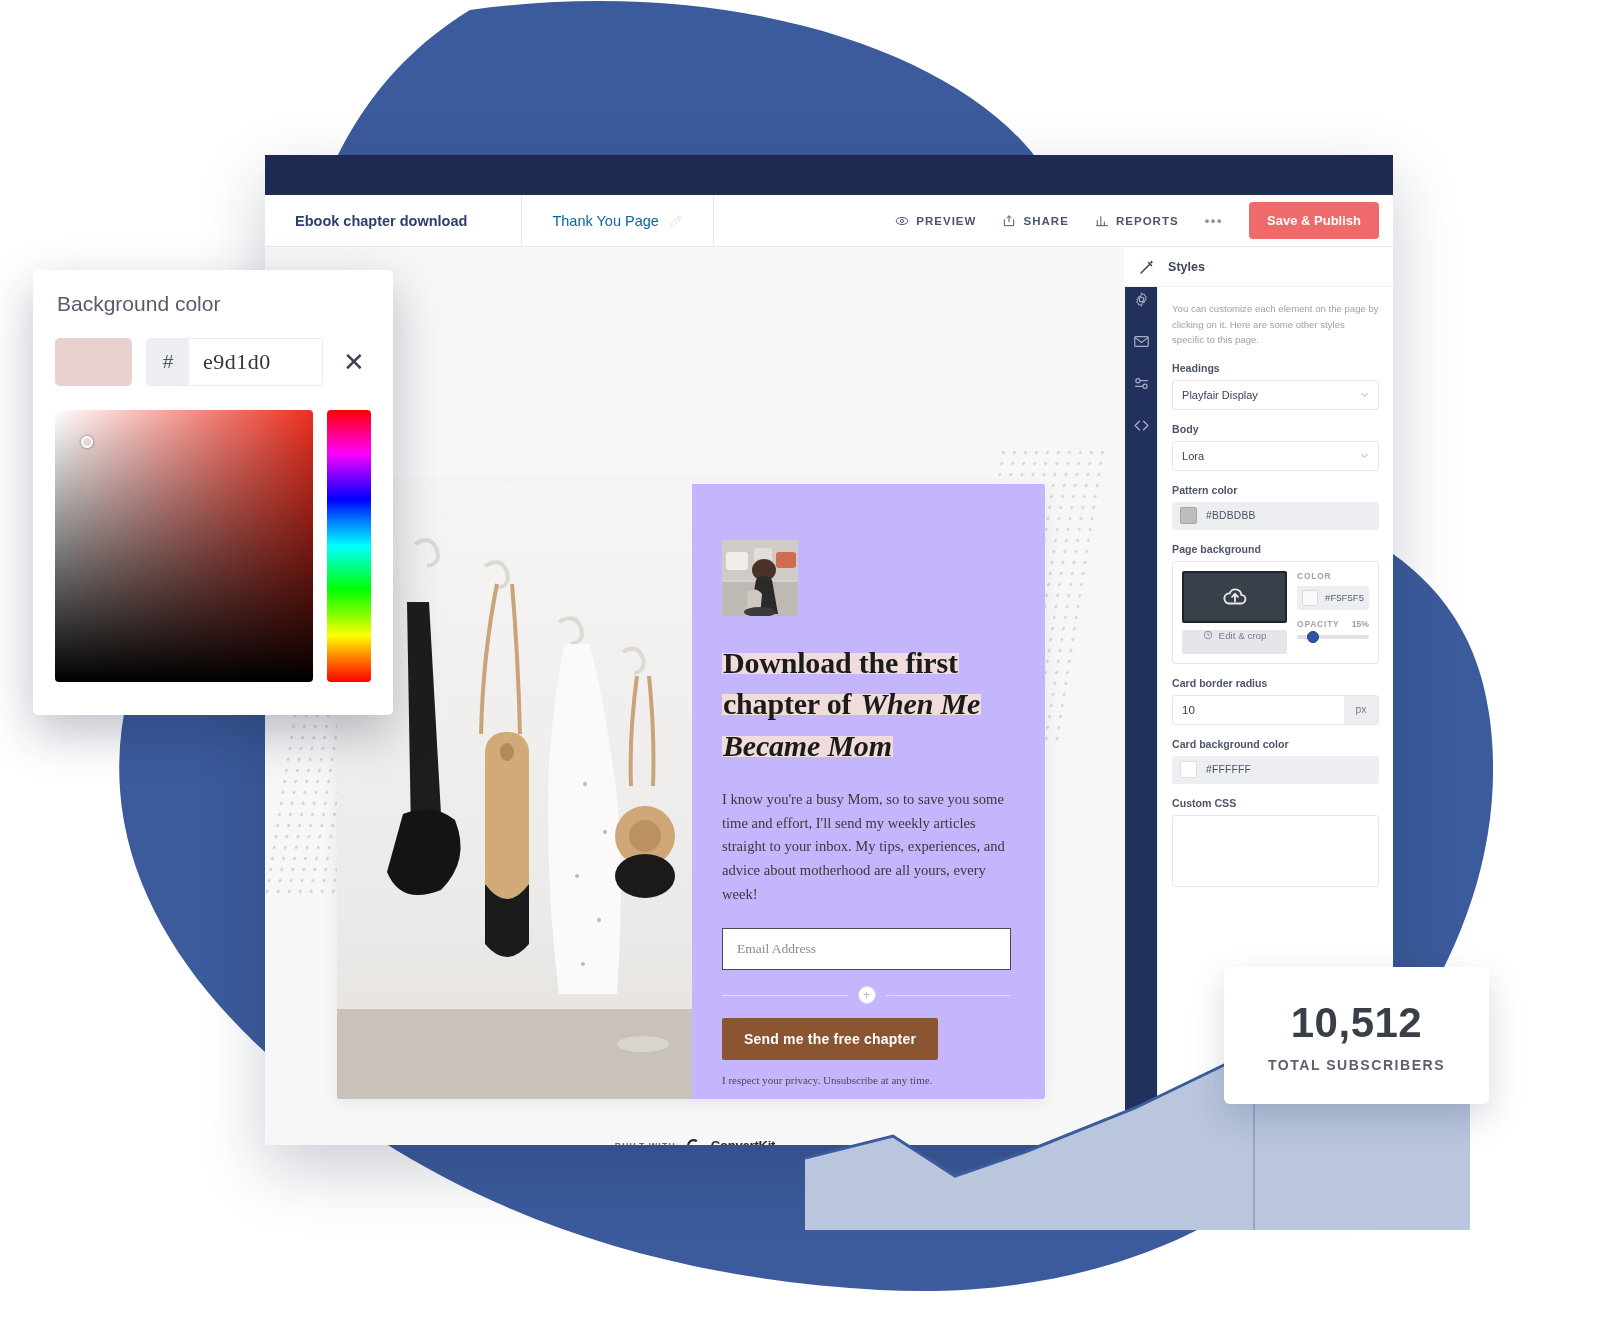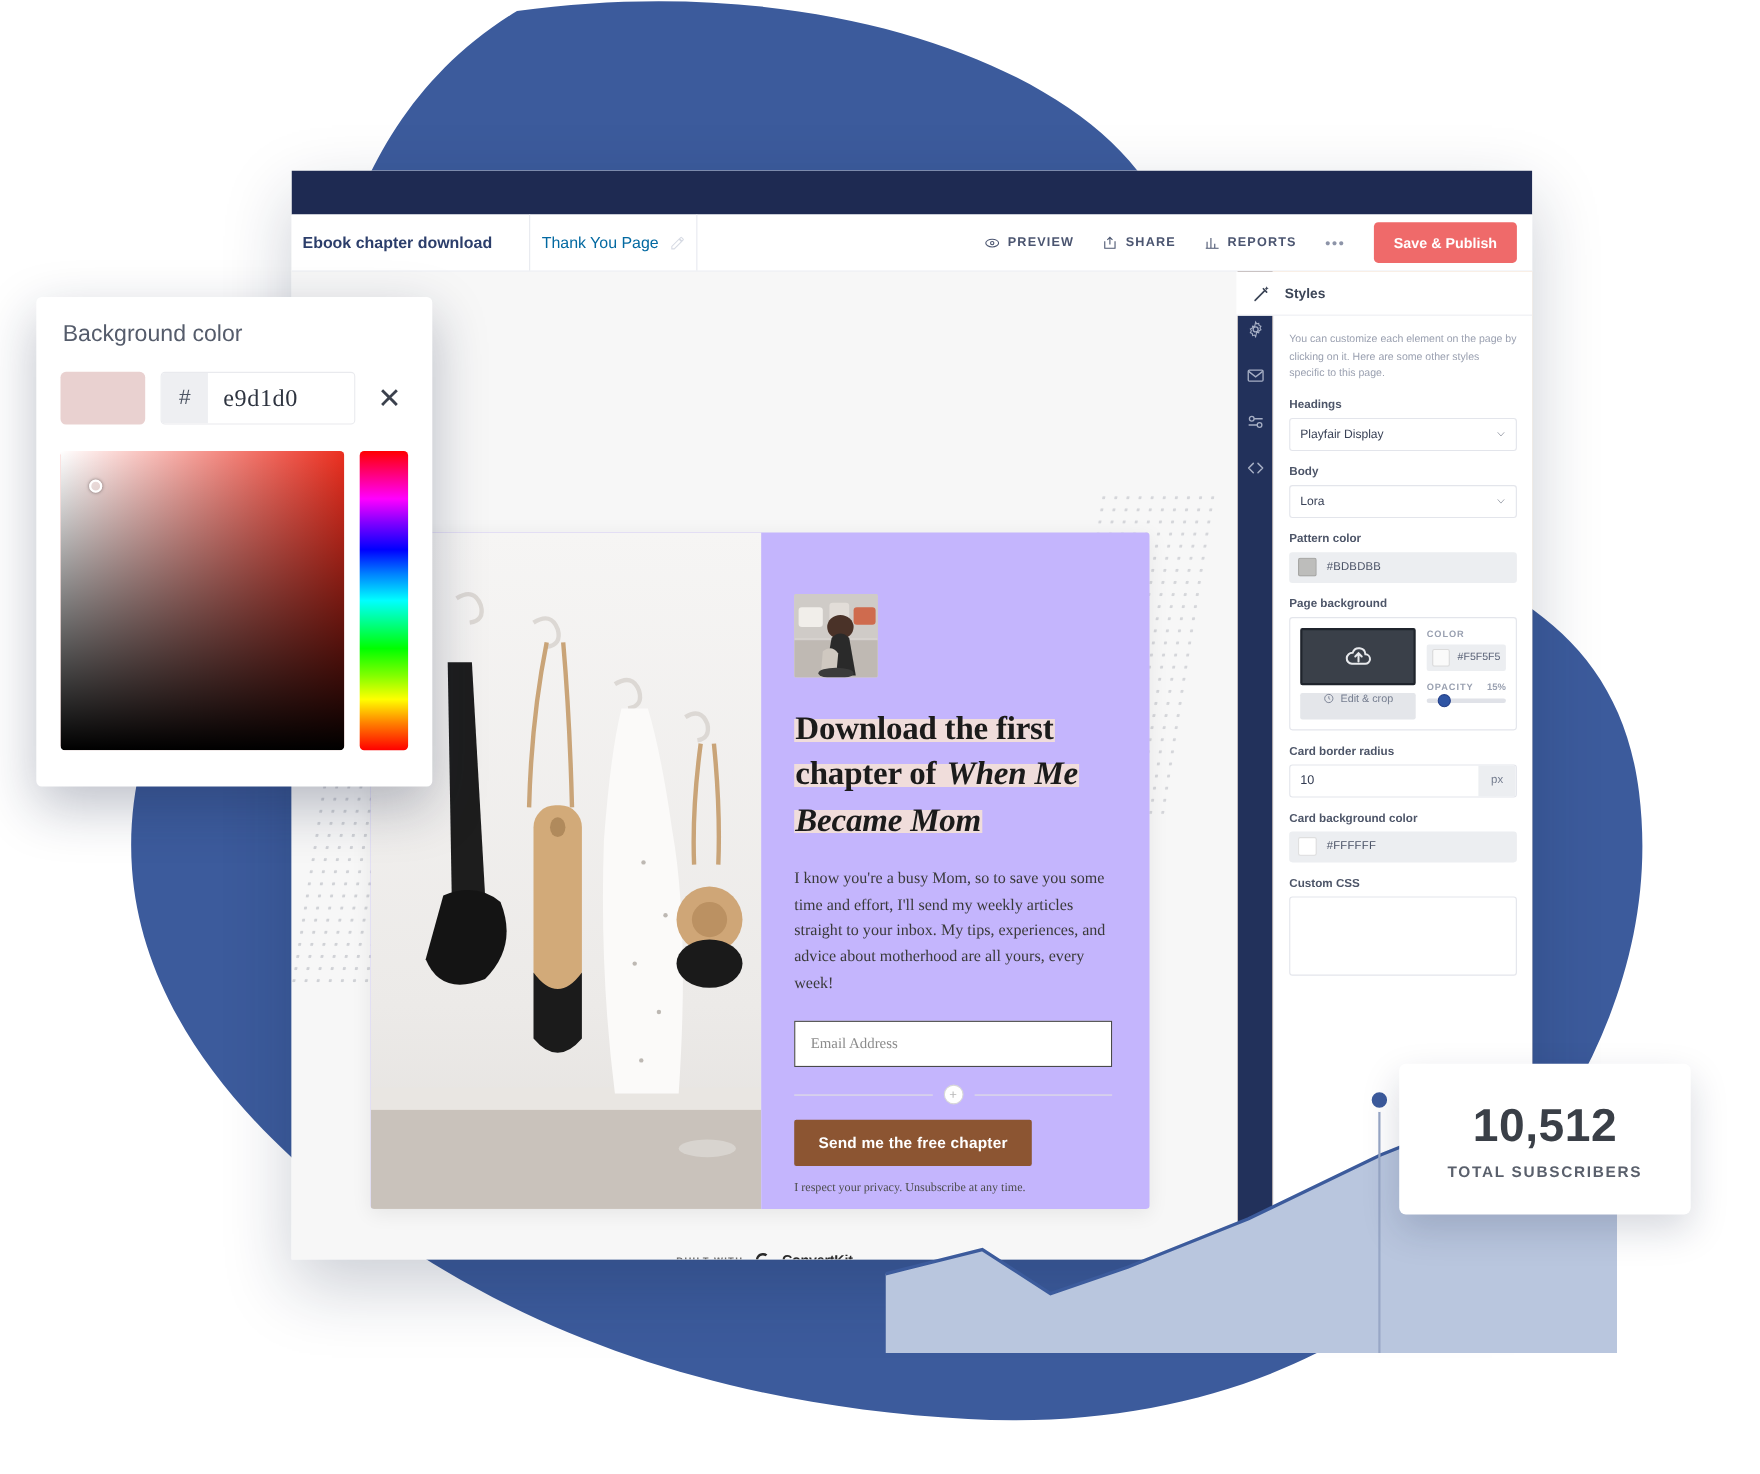--- a/index.html
+++ b/index.html
@@ -23,21 +23,21 @@
     overflow: hidden;
   }
   .win-titlebar { height: 40px; background: #1e2a52; }
 
   .win-toolbar {
     height: 52px; background: #fff; display: flex; align-items: stretch;
     border-bottom: 1px solid #e7e9ef;
   }
   .tab {
     display: flex; align-items: center; gap: 10px;
-    padding: 0 10px; font-size: 14.5px; color: #2c3e6b; font-weight: 600;
+    padding: 0 30px; font-size: 14.5px; color: #2c3e6b; font-weight: 600;
     border-right: 1px solid #e7e9ef;
   }
   .tab.inactive { color: #0369a1; font-weight: 400; }
   .pencil { width: 14px; height: 14px; display: block; opacity: .55; }
   .toolbar-spacer { flex: 1; }
   .tool-actions { display: flex; align-items: center; gap: 26px; padding-right: 14px; }
   .tool-btn {
     display: flex; align-items: center; gap: 7px;
     font-size: 11.5px; letter-spacing: .09em; color: #4b5570; font-weight: 600;
   }
@@ -120,21 +120,21 @@
     margin-top: 14px;
   }
   .built-with {
     position: absolute; left: 0; right: 0; top: 890px;
     display: flex; align-items: center; justify-content: center; gap: 9px;
   }
   .bw-label { font-size: 8.6px; letter-spacing: .14em; color: #6a6a6a; font-weight: 700; }
   .bw-name { font-size: 13px; color: #2a2a2a; font-weight: 600; letter-spacing: -.2px; }
 
   
-  .panel-wrap { width: 268px; display: flex; background: #fdba74; }
+  .panel-wrap { width: 268px; display: flex; background: #f0abfc; }
   .icon-rail {
     width: 34px; background: #22315b; padding-top: 44px;
     display: flex; flex-direction: column; align-items: center; gap: 25px;
   }
   .rail-icon { width: 17px; height: 17px; opacity: .82; }
   .panel { flex: 1; background: #fff; border-left: 1px solid #edeef2; }
   .panel-head {
     height: 40px; display: flex; align-items: center; gap: 12px;
     padding: 0 14px; border-bottom: 1px solid #edeef2; margin-left: -34px;
     background: #fff; position: relative; z-index: 2;
@@ -252,21 +252,21 @@
     width: 44px; height: 272px; border-radius: 4px;
     background: linear-gradient(to bottom,
       #ff0000 0%, #ff0080 8%, #ff00ff 16%, #8000ff 24%, #0000ff 33%,
       #0080ff 41%, #00ffff 50%, #00ff80 58%, #00ff00 66%, #80ff00 75%,
       #ffff00 83%, #ff8000 91%, #ff0000 100%);
   }
 
   
   .stat-chart { position: absolute; left: 805px; top: 940px; width: 665px; height: 290px; }
   .stat-card {
-    position: absolute; left: 1272px; top: 967px; width: 265px; height: 137px;
+    position: absolute; left: 1224px; top: 967px; width: 265px; height: 137px;
     background: #fff; border-radius: 6px;
     box-shadow: 0 14px 34px rgba(20,32,66,.17);
     display: flex; flex-direction: column; align-items: center; justify-content: center;
     gap: 10px;
   }
   .stat-num { font-size: 42px; color: #3a3f47; font-weight: 700; letter-spacing: .5px; }
   .stat-lbl { font-size: 14px; color: #5a606c; letter-spacing: .11em; font-weight: 600; }
 </style>
 </head>
 <body>

